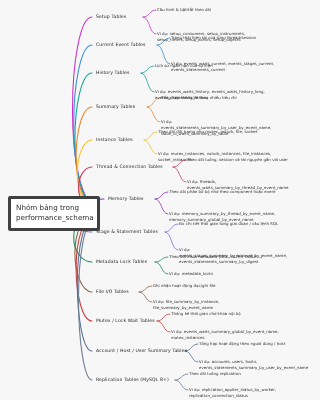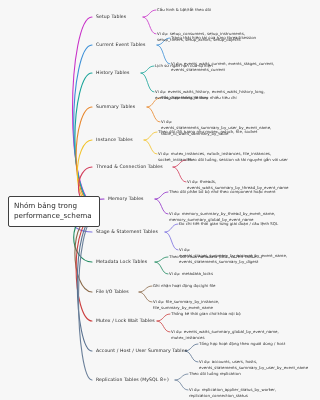--- a/index.html
+++ b/index.html
@@ -4,21 +4,21 @@
 <style>
   html,body{margin:0;padding:0;}
   body{
     width:310px;height:400px;background:#f7f7f7;
     font-family:"DejaVu Sans","Liberation Sans",sans-serif;
     overflow:hidden;position:relative;
   }
   #canvas{position:absolute;inset:0;width:310px;height:400px;}
   .root-node{
     position:absolute;left:8px;top:196px;width:92px;
-    background:#ffffff;border:1px solid #404040;border-radius:2px;
+    background:#ffffff;border:3px solid #404040;border-radius:2px;
     padding:4px 5px;box-sizing:border-box;
     font-size:7.2px;line-height:1.45;color:#2b2b2b;
     z-index:6;
   }
   .branch-label{
     position:absolute;font-size:4.6px;color:#262626;
     white-space:nowrap;z-index:5;letter-spacing:.02em;
   }
   .leaf{
     position:absolute;font-size:3.9px;color:#2f2f2f;

